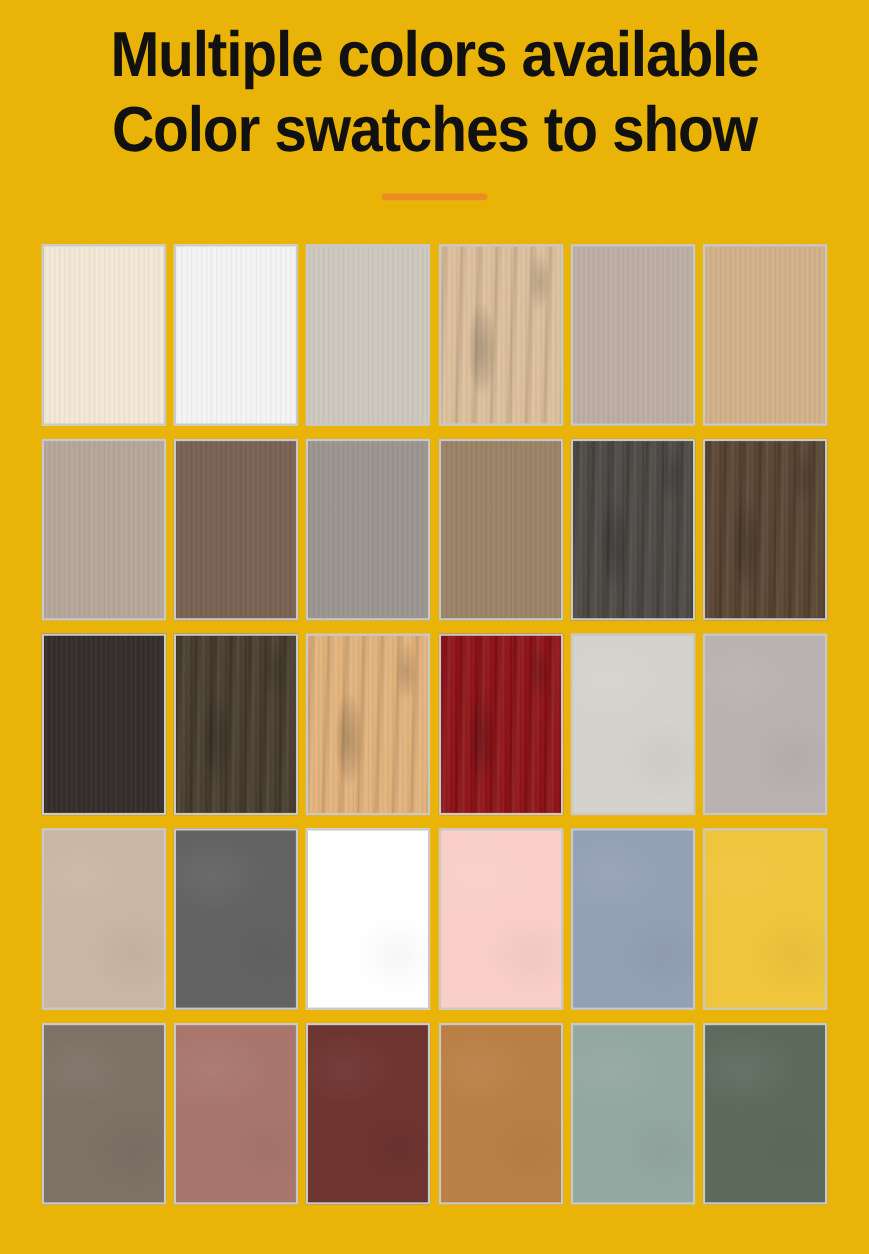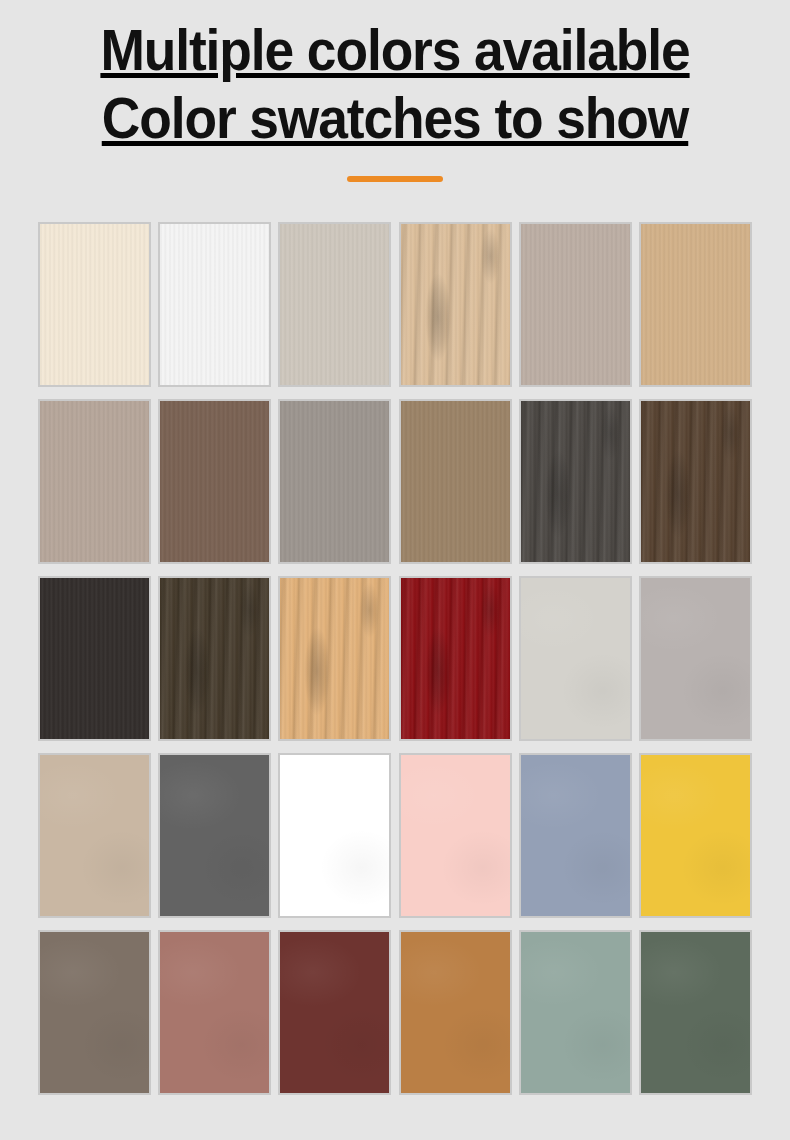--- a/index.html
+++ b/index.html
@@ -9,22 +9,21 @@
     height: 1140px;
     background: #ffffff;
     font-family: "Liberation Sans", sans-serif;
     overflow: hidden;
   }
 
   .page {
     position: relative;
     width: 790px;
     height: 1140px;
-    background: #e5e5e5;
-    text-decoration: underline;
+    background: #eab308;
   }
 
   
   .header {
     padding-top: 16px;
     text-align: center;
   }
 
   .headline {
     font-family: "Liberation Sans", sans-serif;

